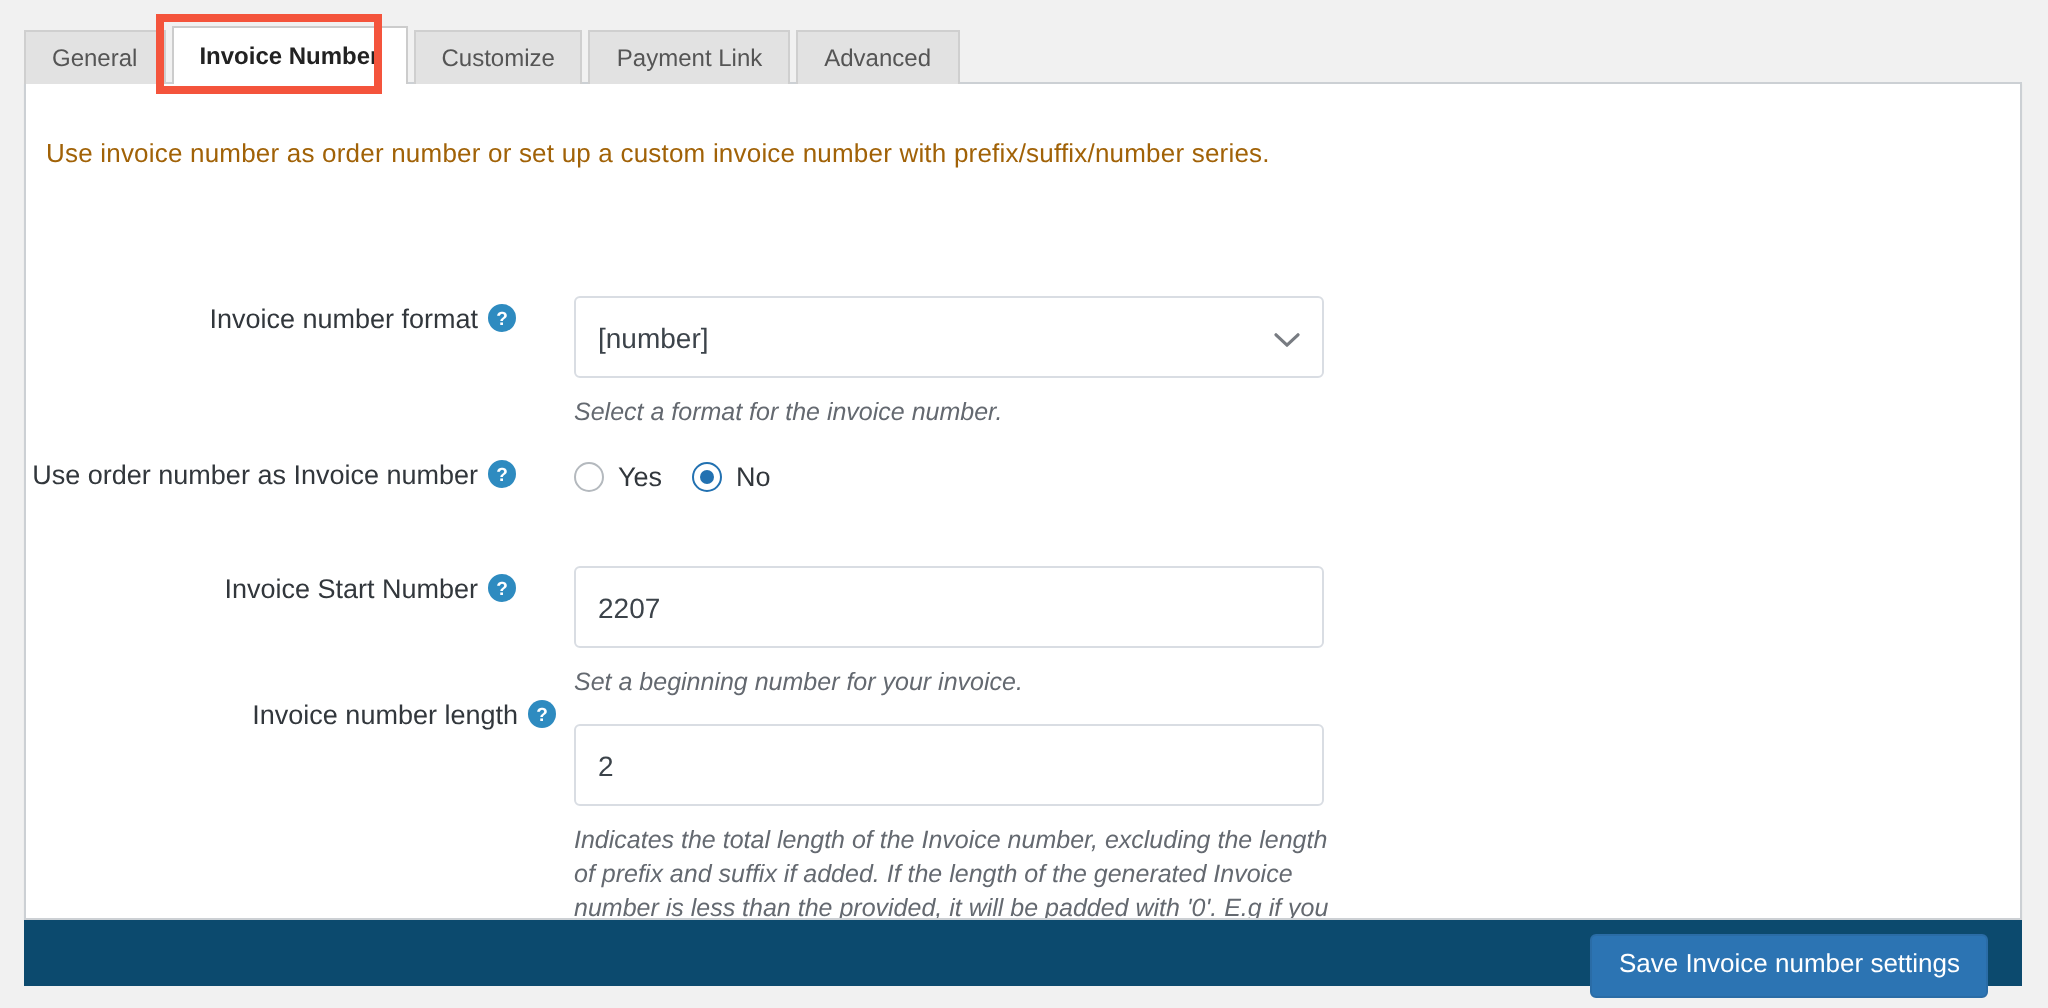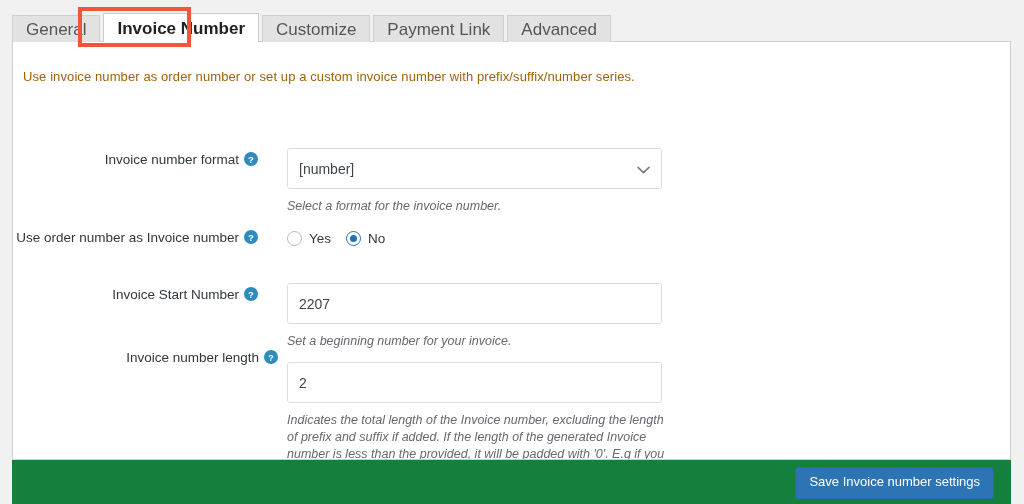--- a/index.html
+++ b/index.html
@@ -28,21 +28,21 @@
     z-index: 5;
   }
   .tab {
     height: 27px;
     line-height: 27px;
     padding: 0 13px;
     background: #e2e2e2;
     border: 1px solid #cfcfcf;
     border-bottom: none;
     color: #555;
-    font-size: 17px;
+    font-size: 12px;
     font-weight: normal;
     margin-right: 3px;
     box-sizing: border-box;
     white-space: nowrap;
     user-select: none;
   }
   .tab.active {
     background: #ffffff;
     border-color: #ccc;
     color: #222;
@@ -203,22 +203,22 @@
     font-size: 13.5px;
     color: #32373c;
   }
 
   
   .footer {
     position: absolute;
     left: 12px;
     top: 460px;
     width: 999px;
-    height: 44px;
-    background: #15803d;
+    height: 33px;
+    background: #0c4a6e;
     box-sizing: border-box;
   }
   .save-btn {
     position: absolute;
     right: 17px;
     top: 7px;
     height: 30px;
     padding: 0 13px;
     background: #2c74b3;
     border: 1px solid #2a6ca6;

